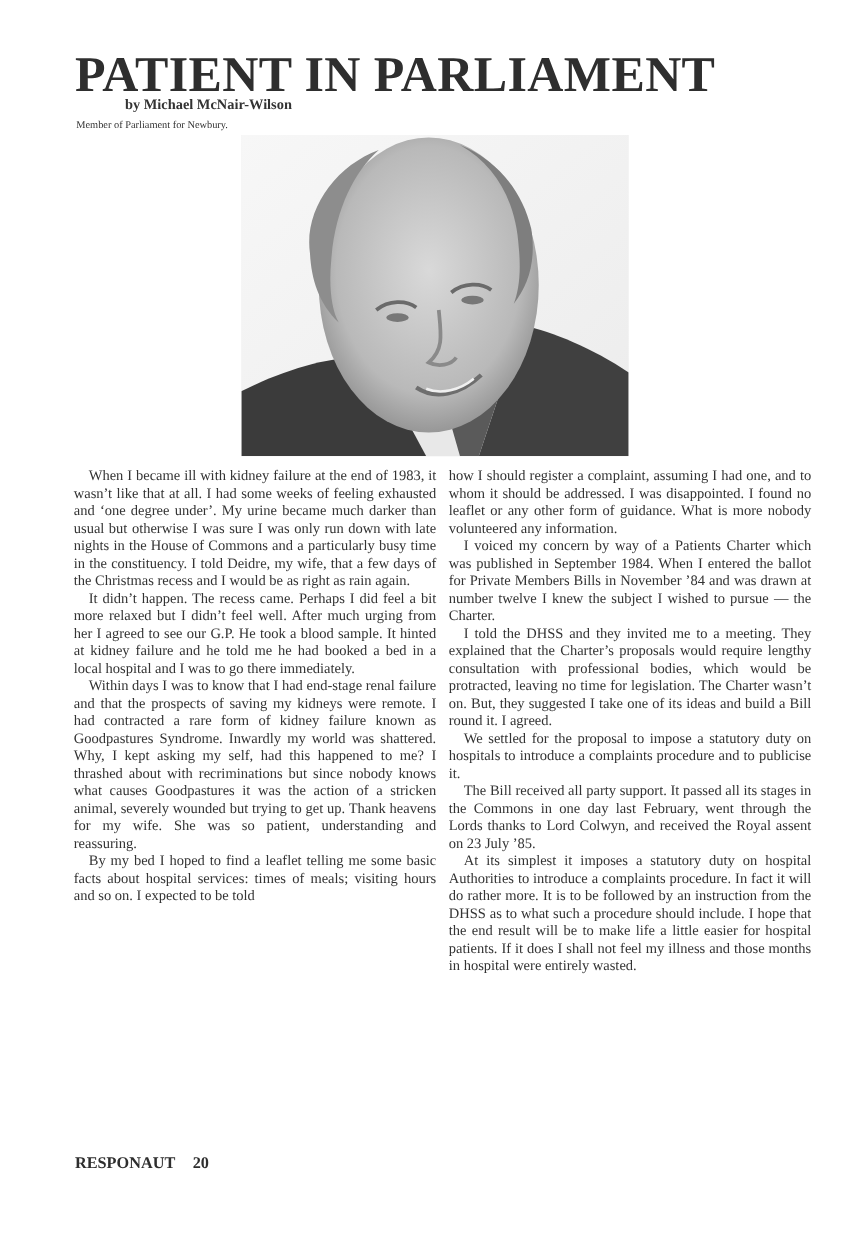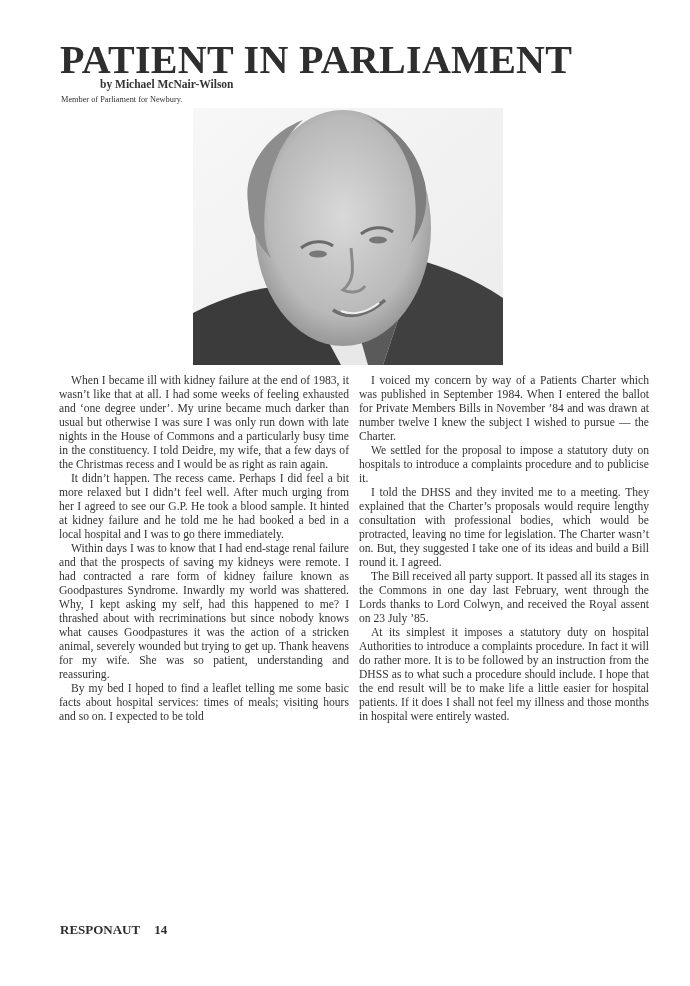--- a/index.html
+++ b/index.html
@@ -87,22 +87,23 @@
 </div>
 
 <div class="col left">
   <p>When I became ill with kidney failure at the end of 1983, it wasn’t like that at all. I had some weeks of feeling exhausted and ‘one degree under’. My urine became much darker than usual but otherwise I was sure I was only run down with late nights in the House of Commons and a part­icularly busy time in the constituency. I told Deidre, my wife, that a few days of the Christmas recess and I would be as right as rain again.</p>
   <p>It didn’t happen. The recess came. Perhaps I did feel a bit more relaxed but I didn’t feel well. After much urging from her I agreed to see our G.P. He took a blood sample. It hinted at kidney failure and he told me he had booked a bed in a local hospital and I was to go there immediately.</p>
   <p>Within days I was to know that I had end-stage renal failure and that the prospects of saving my kidneys were remote. I had contracted a rare form of kidney failure known as Goodpastures Syndrome. Inwardly my world was shattered. Why, I kept asking my self, had this happened to me? I thrashed about with recriminations but since nobody knows what causes Goodpastures it was the action of a stricken animal, severely wounded but trying to get up. Thank heavens for my wife. She was so patient, understanding and reassuring.</p>
   <p>By my bed I hoped to find a leaflet telling me some basic facts about hospital services: times of meals; visiting hours and so on. I expected to be told</p>
 </div>
 
 <div class="col right">
+  <p class="first">how I should register a complaint, assuming I had one, and to whom it should be addressed. I was disappointed. I found no leaflet or any other form of guidance. What is more nobody volunteered any information.</p>
   <p>I voiced my concern by way of a Patients Charter which was published in September 1984. When I entered the ballot for Private Members Bills in November ’84 and was drawn at number twelve I knew the subject I wished to pursue — the Charter.</p>
+  <p>I told the DHSS and they invited me to a meeting. They explained that the Charter’s proposals would require lengthy consultation with professional bodies, which would be protracted, leaving no time for legislation. The Charter wasn’t on. But, they suggested I take one of its ideas and build a Bill round it. I agreed.</p>
   <p>We settled for the proposal to impose a stat­utory duty on hospitals to introduce a complaints procedure and to publicise it.</p>
-  <p>I told the DHSS and they invited me to a meeting. They explained that the Charter’s proposals would require lengthy consultation with professional bodies, which would be protracted, leaving no time for legislation. The Charter wasn’t on. But, they suggested I take one of its ideas and build a Bill round it. I agreed.</p>
   <p>The Bill received all party support. It passed all its stages in the Commons in one day last February, went through the Lords thanks to Lord Colwyn, and received the Royal assent on 23 July ’85.</p>
   <p>At its simplest it imposes a statutory duty on hospital Authorities to introduce a complaints procedure. In fact it will do rather more. It is to be followed by an instruction from the DHSS as to what such a procedure should include. I hope that the end result will be to make life a little easier for hospital patients. If it does I shall not feel my illness and those months in hospital were entirely wasted.</p>
 </div>
 
 <div class="footer">
-  <span>RESPONAUT</span><span class="pg">14</span>
+  <span>RESPONAUT</span><span class="pg">20</span>
 </div>
 
 </body></html>

